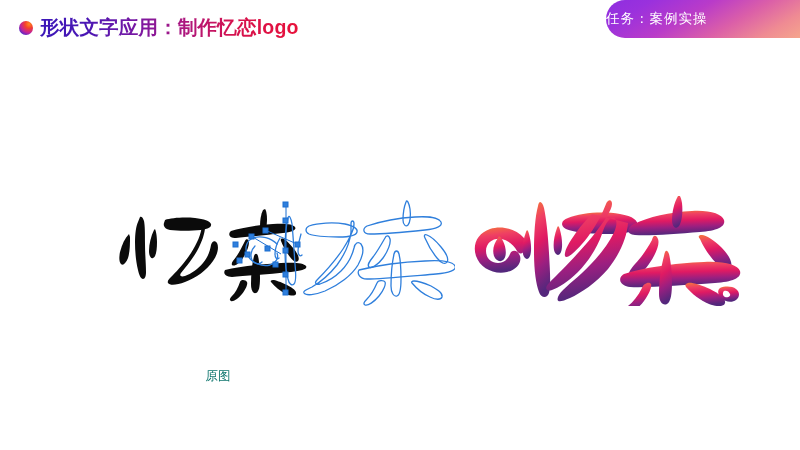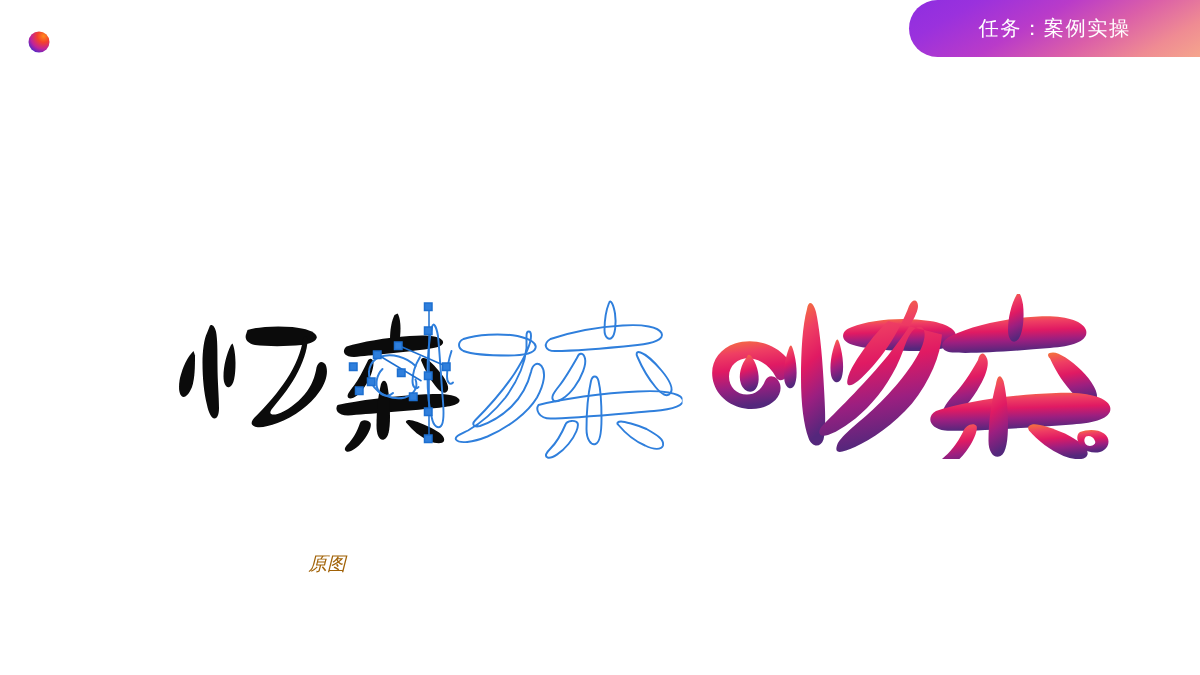--- a/index.html
+++ b/index.html
@@ -76,21 +76,20 @@
     border-bottom-left-radius: 19px;
     background: linear-gradient(150deg,
         #8e2ee0 0%,
         #9a31dd 18%,
         #b93bc9 42%,
         #db5fa8 64%,
         #ef8b93 84%,
         #f5a58d 100%);
     display: flex;
     align-items: center;
-    justify-content: center;
   }
   #task-badge-label {
     color: #ffffff;
     font-size: 13.5px;
     letter-spacing: 1px;
     white-space: nowrap;
   }
 
   
   #stage {
@@ -120,37 +119,37 @@
   }
 
   .art-svg {
     display: block;
   }
 
   .caption {
     position: absolute;
     top: 312px;
     font-size: 12.5px;
-    color: #a16207;
+    color: #0f766e;
     text-align: center;
     white-space: nowrap;
-    font-style: italic;
   }
   #caption-original { left: 158px; width: 120px; }
   #caption-effect   { left: 497px; width: 120px; }
 </style>
 </head>
 <body>
 
 <div id="slide">
 
   <div id="header">
 
     <div id="title-bullet"></div>
 
+    <div id="title-text">形状文字应用：制作忆恋logo</div>
 
     <div id="task-badge">
       <span id="task-badge-label">任务：案例实操</span>
     </div>
   </div>
 
   <div id="stage">
 
     <div class="art-block" id="block-original">
       <svg class="art-svg" width="350" height="110" viewBox="0 0 350 110">

